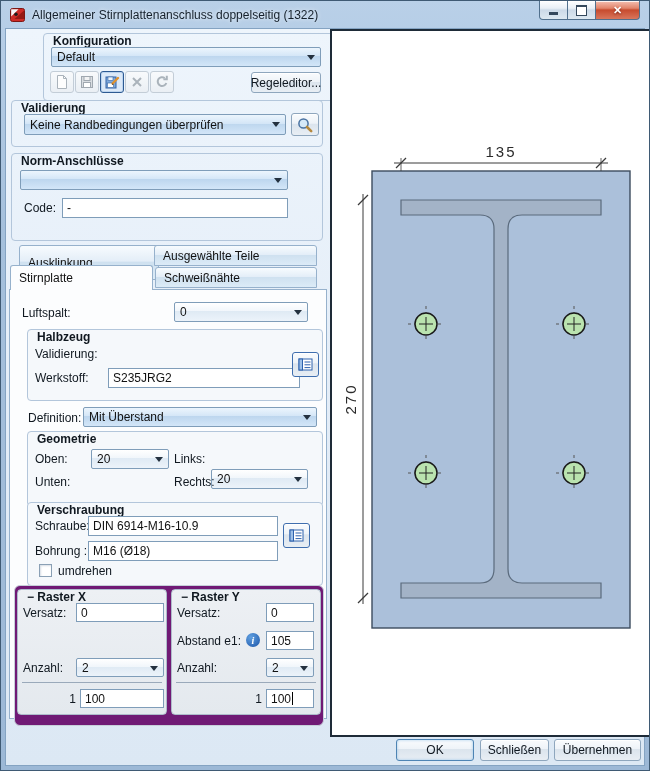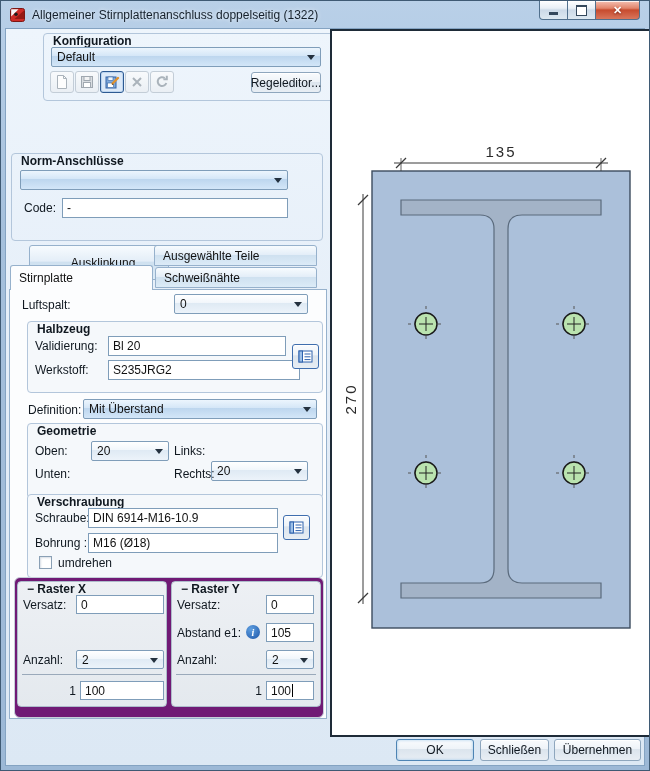--- a/index.html
+++ b/index.html
@@ -42,21 +42,21 @@
   .tool-active{border:1px solid #2d5a92;background:#dce9f8;box-shadow:inset 0 0 0 1px #bcd4ee;}
   .cb{box-sizing:border-box;width:13px;height:13px;border:1px solid #8aa0b5;background:#fff;box-shadow:inset 1px 1px 2px #d7dee5;}
   .sep{height:1px;background:#9aa9ba;}
   .info{box-sizing:border-box;width:14px;height:14px;border-radius:50%;background:radial-gradient(circle at 35% 30%,#5f9fe0,#1c55a8);color:#fff;
       font-weight:bold;font-style:italic;font-size:10px;display:flex;align-items:center;justify-content:center;font-family:"Liberation Serif",serif;}
   
   .tab{position:absolute;box-sizing:border-box;border:1px solid #96b1cc;border-radius:3px 3px 0 0;display:flex;align-items:center;padding-left:8px;
       background:linear-gradient(180deg,#f7fbfe,#e4eef8 45%,#cfe1f0 50%,#dcebf7);}
   .tab-active{background:#fcfdfe;border-bottom:none;z-index:3;font-weight:normal;}
   .panel{position:absolute;box-sizing:border-box;background:#fcfdfe;border:1px solid #96b1cc;z-index:2;}
-  .panel > *{position:absolute;}
+  .panel > *{position:absolute;margin-top:8px;}
   .rasterbox{box-sizing:border-box;background:#701a75;border:1px solid #c6cfd9;border-radius:6px;}
   .rfs{background:linear-gradient(180deg,#edf0f4,#e4e9ee);border-color:#aebccb;}
   
   .preview{position:absolute;left:329px;top:28px;width:346px;height:708px;box-sizing:border-box;background:#fff;border:2px solid #1e2b38;}
   .footer-btn{position:absolute;height:22px;}
   svg text{font-family:"Liberation Sans",sans-serif;}
 </style>
 </head>
 <body>
 
@@ -121,34 +121,47 @@
       <svg width="16" height="16" viewBox="0 0 16 16">
         <path d="M12.3,9 a4.4,4.4 0 1 1 -1.6,-5" fill="none" stroke="#aab3bb" stroke-width="2"></path>
         <path d="M12.8,1.8 v3.4 h-3.4" fill="none" stroke="#aab3bb" stroke-width="2"></path>
       </svg>
     </div>
     <div class="btn" style="left:207px;top:38px;width:70px;height:21px;">
       <span>Regeleditor...</span>
     </div>
   </fieldset>
 
+  <fieldset style="left:10px;top:99px;width:312px;height:47px;">
+    <legend>Validierung</legend>
+    <div class="dd dd-blue" style="left:12px;top:13px;width:262px;height:21px;">
+      <span>Keine Randbedingungen überprüfen</span>
+      <span class="arr"></span>
+    </div>
+    <div class="btn" style="left:279px;top:12px;width:28px;height:23px;">
+      <svg width="18" height="18" viewBox="0 0 18 18">
+        <circle cx="7.5" cy="7.5" r="4.6" fill="#d6e9f8" stroke="#4a72a0" stroke-width="1.5"></circle>
+        <line x1="11" y1="11" x2="15.2" y2="15.2" stroke="#b5893f" stroke-width="2.6" stroke-linecap="round"></line>
+      </svg>
+    </div>
+  </fieldset>
 
   <fieldset style="left:10px;top:152px;width:312px;height:88px;">
     <legend>Norm-Anschlüsse</legend>
     <div class="dd dd-blue" style="left:8px;top:16px;width:268px;">
       <span></span>
       <span class="arr"></span>
     </div>
     <span class="lbl" style="left:12px;top:47px;">Code:</span>
     <div class="field" style="left:50px;top:44px;width:226px;">
       <span>-</span>
     </div>
   </fieldset>
 
-  <div class="tab" style="left:28px;top:244px;width:140px;height:35px;justify-content:center;">
+  <div class="tab" style="left:18px;top:244px;width:140px;height:35px;">
     <span>Ausklinkung</span>
   </div>
   <div class="tab" style="left:153px;top:244px;width:163px;height:21px;">
     <span>Ausgewählte Teile</span>
   </div>
   <div class="tab tab-active" style="left:9px;top:264px;width:143px;height:25px;">
     <span>Stirnplatte</span>
   </div>
   <div class="tab" style="left:154px;top:266px;width:162px;height:21px;">
     <span>Schweißnähte</span>
@@ -158,23 +171,20 @@
 
     <span class="lbl" style="left:12px;top:8px;">Luftspalt:</span>
     <div class="dd" style="left:164px;top:4px;width:134px;">
       <span>0</span>
       <span class="arr"></span>
     </div>
 
     <fieldset style="left:17px;top:31px;width:296px;height:72px;background:#f5f8fb;">
       <legend>Halbzeug</legend>
       <span class="lbl" style="left:7px;top:17px;">Validierung:</span>
-      <div class="field" style="left:80px;top:14px;width:178px;">
-        <span>Bl 20</span>
-      </div>
       <span class="lbl" style="left:7px;top:41px;">Werkstoff:</span>
       <div class="field" style="left:80px;top:38px;width:192px;">
         <span>S235JRG2</span>
       </div>
       <div class="btn" style="left:264px;top:22px;width:27px;height:25px;border-color:#3f6eae;">
         <svg width="16" height="14" viewBox="0 0 16 14">
           <rect x="1" y="1" width="13" height="11" fill="#fff" stroke="#2e62ad"></rect>
           <rect x="1" y="1" width="3.5" height="11" fill="#9dc0e8" stroke="#2e62ad"></rect>
           <line x1="6.5" y1="4" x2="12.5" y2="4" stroke="#2e62ad"></line>
           <line x1="6.5" y1="6.8" x2="12.5" y2="6.8" stroke="#2e62ad"></line>

